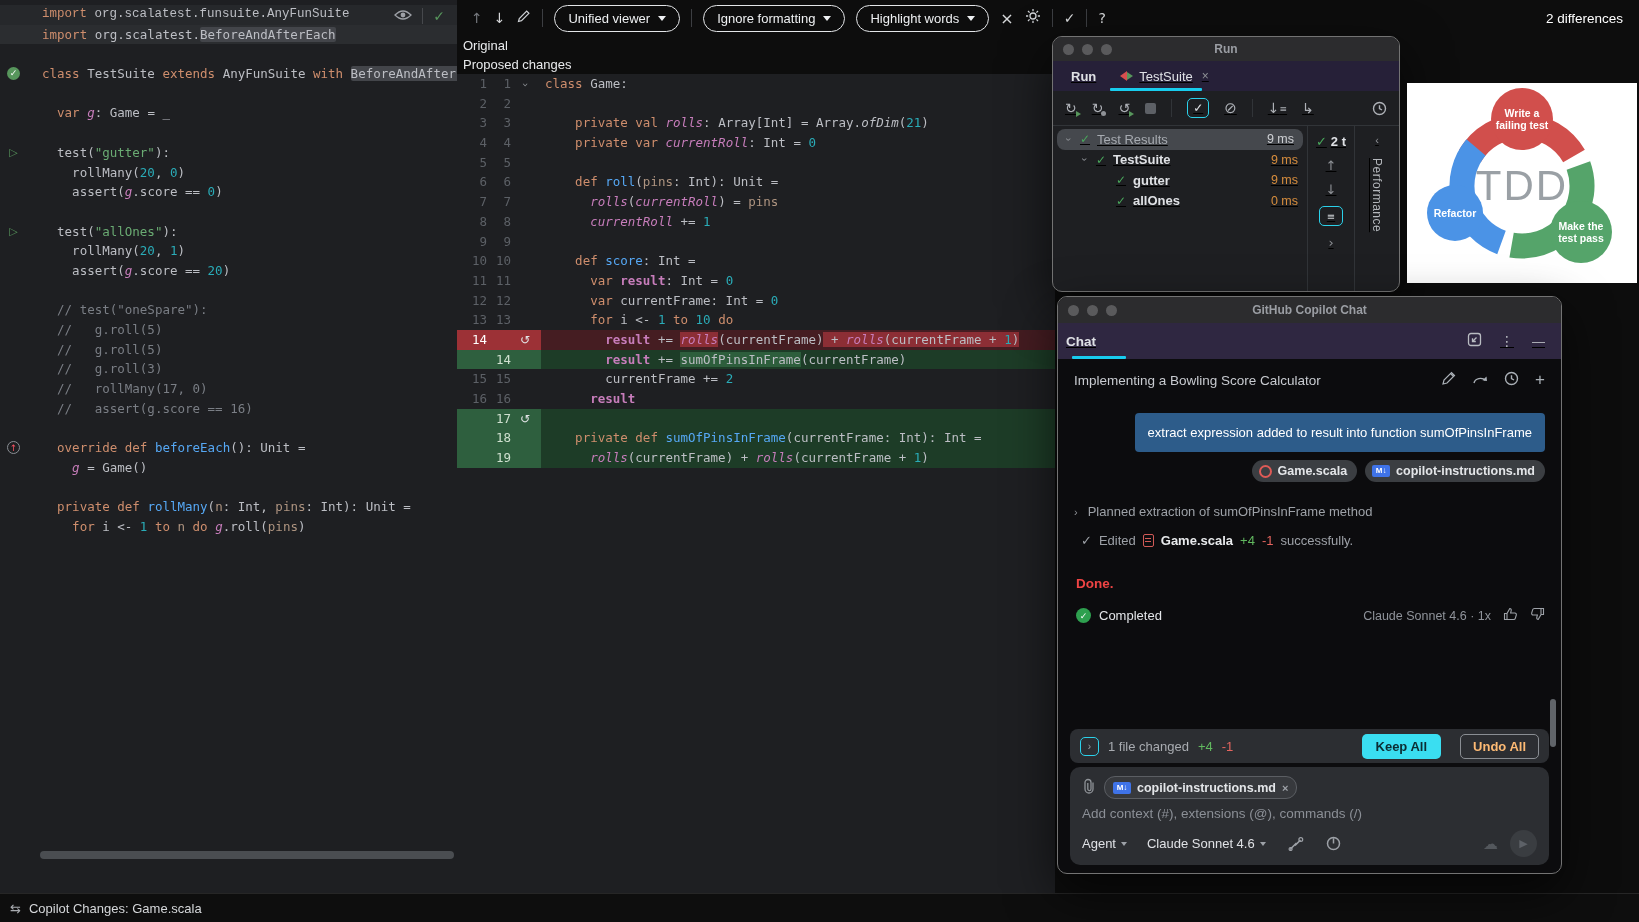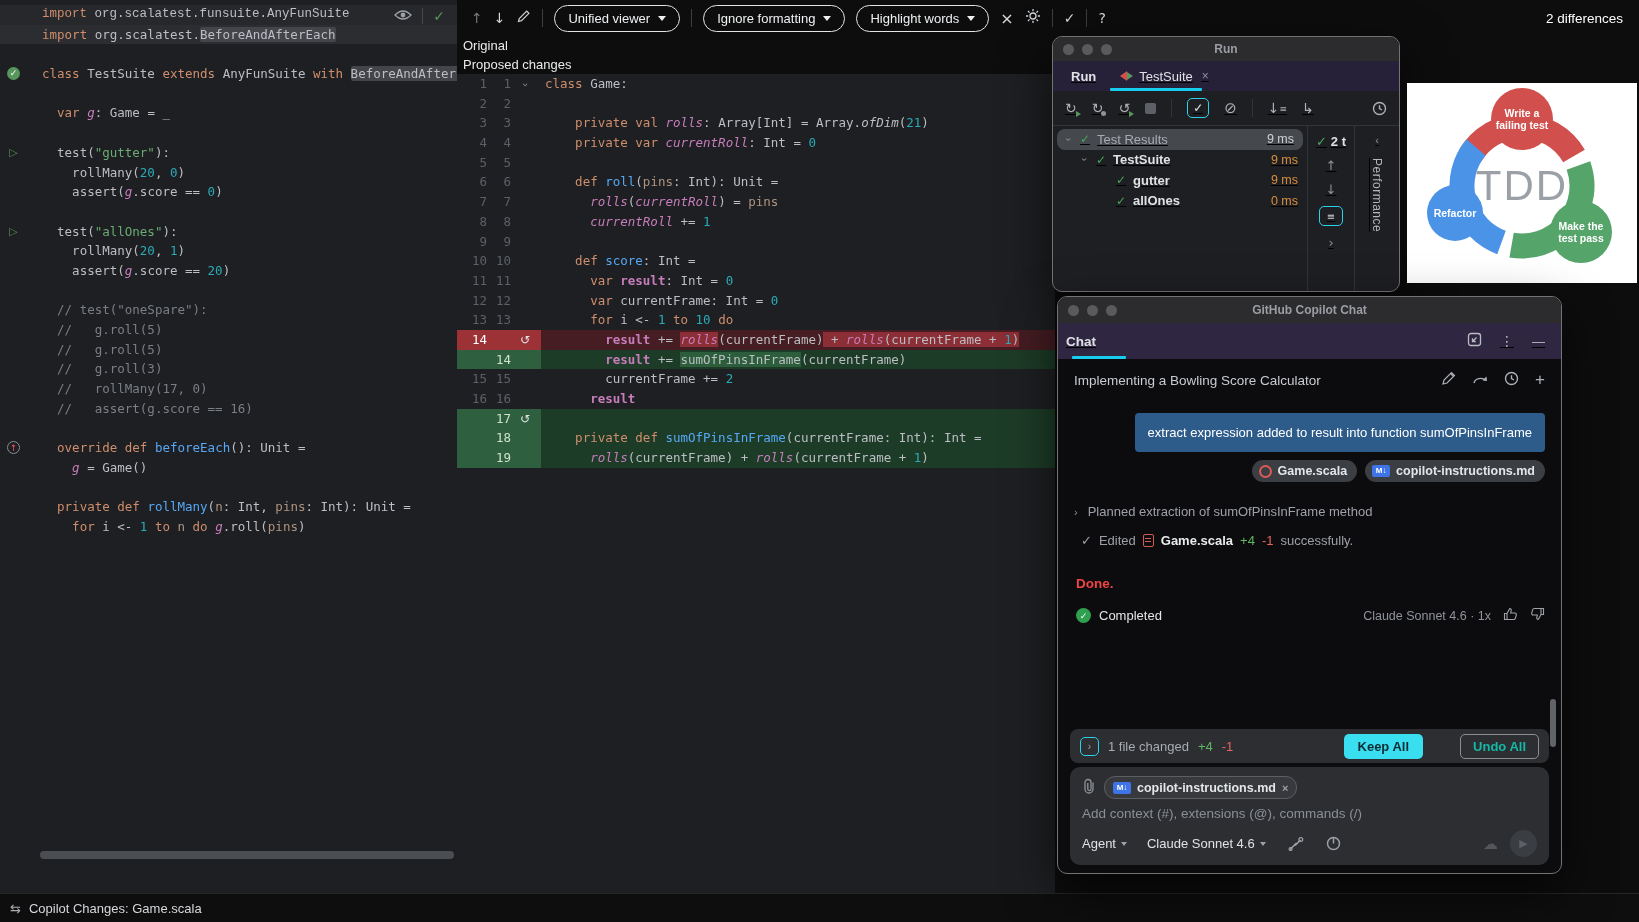--- a/index.html
+++ b/index.html
@@ -149,21 +149,21 @@
   .done-row{margin-top:28px;color:#ef4444;font-size:13.5px;font-weight:600;padding-left:2px;}
   .completed-row{display:flex;align-items:center;margin-top:16px;font-size:13px;padding-left:2px;}
   .comp-ic{width:15px;height:15px;border-radius:50%;background:#2ea04f;color:#fff;font-size:9px;display:flex;align-items:center;justify-content:center;margin-right:8px;font-family:"DejaVu Sans",sans-serif;flex:none;}
   .comp-label{color:#e3e5e8;}
   .comp-right{margin-left:auto;display:flex;align-items:center;gap:12px;color:#8f939a;font-size:12.5px;}
   .chat-scroll{position:absolute;right:5px;top:340px;width:6px;height:48px;background:#606469;border-radius:3px;}
   .bottom-block{position:absolute;left:12px;right:12px;bottom:8px;}
   .changes-bar{height:34px;background:#2c2e32;border-radius:8px;display:flex;align-items:center;gap:9px;padding:0 10px;margin-bottom:4px;font-size:13px;color:#a8abb0;}
   .cb-chev{width:19px;height:19px;border:1.5px solid #2bd1ea;border-radius:5px;color:#9da1a7;display:flex;align-items:center;justify-content:center;font-size:10px;box-sizing:border-box;flex:none;}
   .keep-btn{margin-left:auto;background:#3adef1;color:#0c2d33;font-weight:bold;font-size:13px;border:none;border-radius:5px;height:25px;padding:0 14px;font-family:"Liberation Sans",sans-serif;}
-  .undo-btn{background:transparent;color:#14b8a6;font-weight:bold;font-size:13px;border:1.5px solid #8a8e93;border-radius:5px;height:25px;padding:0 12px;margin-left:28px;font-family:"Liberation Sans",sans-serif;}
+  .undo-btn{background:transparent;color:#fdba74;font-weight:bold;font-size:13px;border:1.5px solid #8a8e93;border-radius:5px;height:25px;padding:0 12px;margin-left:10px;font-family:"Liberation Sans",sans-serif;}
   .input-panel{background:#2c2e32;border-radius:10px;padding:9px 12px 8px;}
   .attach-row{display:flex;align-items:center;gap:8px;}
   .attach-chip{display:flex;align-items:center;gap:6px;height:21px;padding:0 8px;border:1px solid #5b5e63;border-radius:11px;background:#37393d;font-size:12.5px;color:#e3e5e8;font-weight:600;}
   .chip-x{color:#9da1a7;font-size:11px;}
   .placeholder{margin-top:7px;color:#8b8f96;font-size:13.5px;}
   .controls-row{display:flex;align-items:center;margin-top:9px;gap:10px;color:#dfe1e5;font-size:13px;}
   .ctl{display:flex;align-items:center;gap:5px;}
   .ctl + .ctl{margin-left:10px;}
   .dd-caret{width:0;height:0;border-left:3.5px solid transparent;border-right:3.5px solid transparent;border-top:4.5px solid #9da1a7;}
   .ctl-ic{color:#9da1a7;margin-left:12px;display:flex;align-items:center;}

